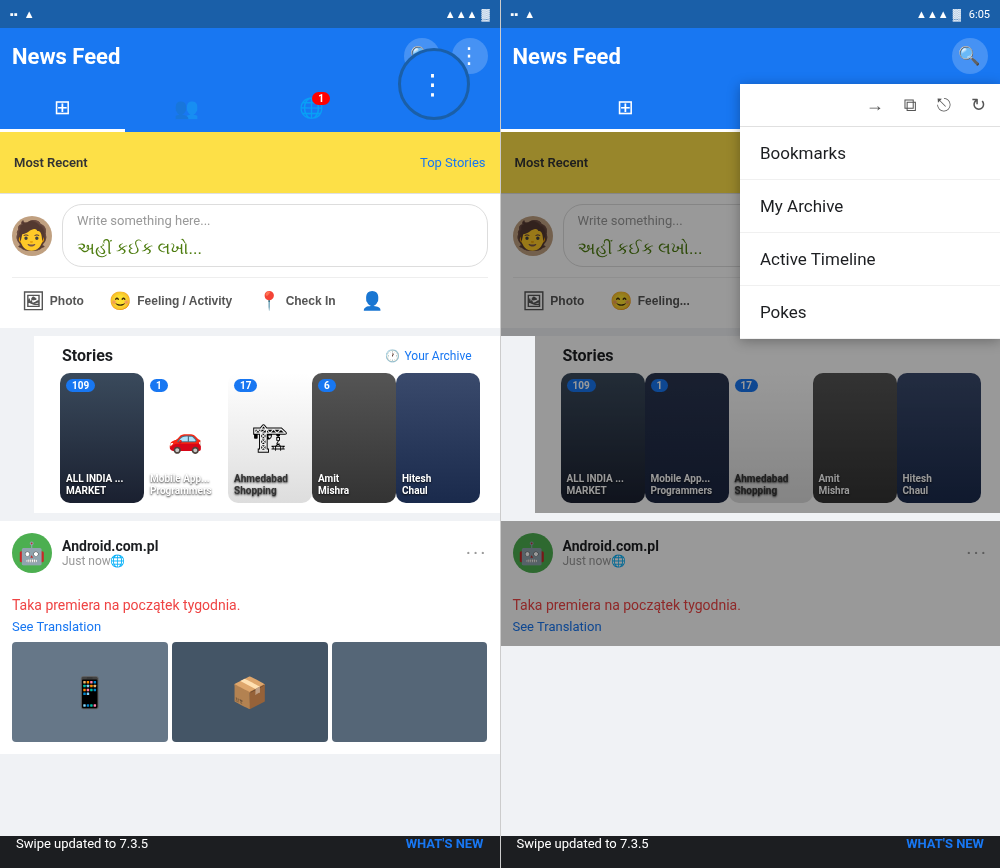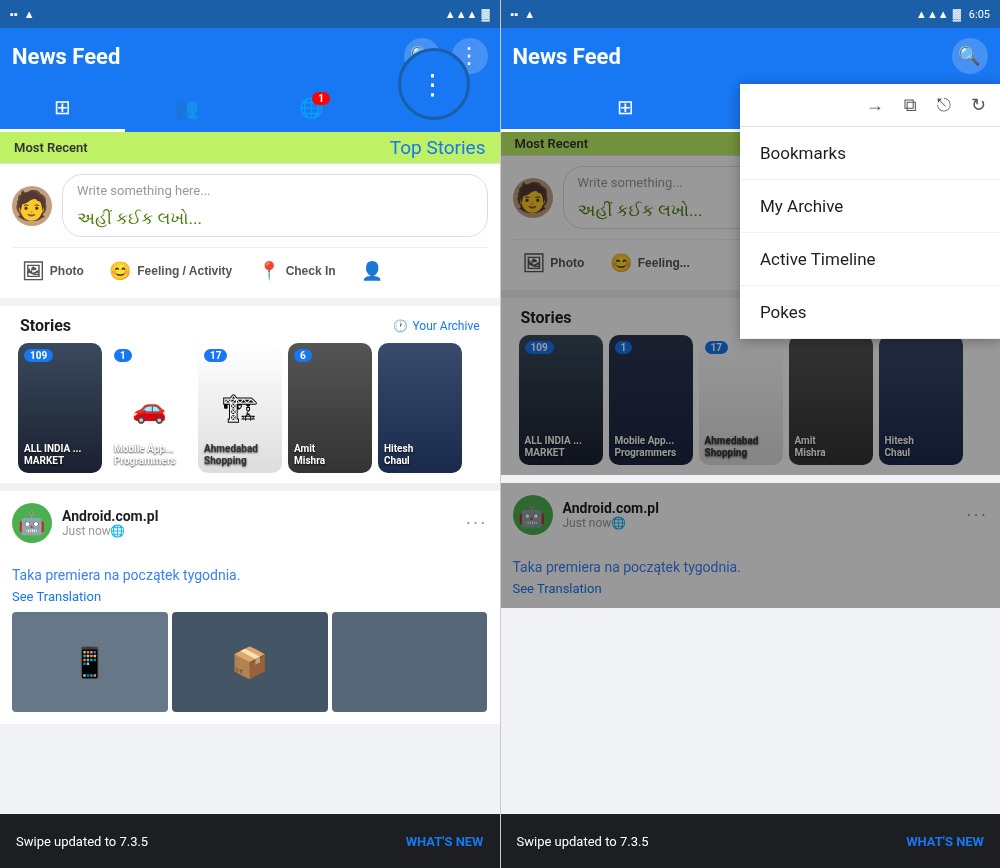--- a/index.html
+++ b/index.html
@@ -128,36 +128,36 @@
       color: white;
       font-size: 10px;
       font-weight: bold;
       border-radius: 10px;
       padding: 1px 5px;
       min-width: 18px;
       text-align: center;
     }
 
     .feed-header {
-      background: #bef264;
+      background: #fde047;
       display: flex;
       justify-content: space-between;
       align-items: center;
-      padding: 4px 14px;
+      padding: 23px 14px;
       border-bottom: 1px solid #e0e0e0;
     }
 
     .feed-header-label {
       font-size: 13px;
       font-weight: 600;
       color: #333;
     }
 
     .feed-header-right {
-      font-size: 19px;
+      font-size: 13px;
       color: #1877f2;
     }
 
     .post-composer {
       background: white;
       padding: 10px 12px;
       display: flex;
       flex-direction: column;
       gap: 10px;
       border-bottom: 8px solid #f0f2f5;
@@ -218,22 +218,23 @@
       background: none;
       border: none;
     }
 
     .action-icon {
       font-size: 18px;
     }
 
     .stories-section {
       background: white;
-      padding: 10px 8px;
+      padding: 10px 16px;
       margin-bottom: 8px;
+      margin-left: 34px;
     }
 
     .stories-header {
       display: flex;
       justify-content: space-between;
       align-items: center;
       padding: 0 12px 8px;
     }
 
     .stories-title {
@@ -245,21 +246,20 @@
     .stories-archive {
       font-size: 12px;
       color: #1877f2;
       display: flex;
       align-items: center;
       gap: 4px;
     }
 
     .stories-scroll {
       display: flex;
-      gap: 6px;
       padding: 0 10px;
       overflow: hidden;
     }
 
     .story-card {
       width: 84px;
       height: 130px;
       border-radius: 10px;
       overflow: hidden;
       position: relative;
@@ -332,40 +332,39 @@
 
     .post-more {
       color: #999;
       font-size: 20px;
       cursor: pointer;
       letter-spacing: 2px;
     }
 
     .post-text {
       font-size: 14px;
-      color: #3b82f6;
+      color: #ef4444;
       margin-bottom: 6px;
       margin-top: 24px;
     }
 
     .post-link {
       font-size: 13px;
       color: #1877f2;
       cursor: pointer;
     }
 
     .bottom-bar {
       position: absolute;
       bottom: 0;
       left: 0;
       right: 0;
       background: #1c1e21;
-      height: 54px;
-      display: flex;
-      align-items: center;
+      height: 32px;
+      display: flex;
       justify-content: space-between;
       padding: 0 16px;
     }
 
     .bottom-bar-text {
       font-size: 13px;
       color: white;
     }
 
     .bottom-bar-action {

